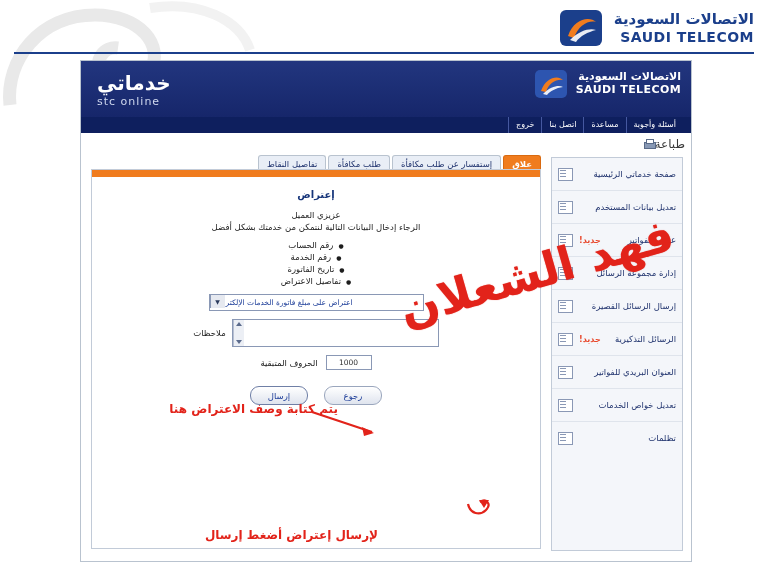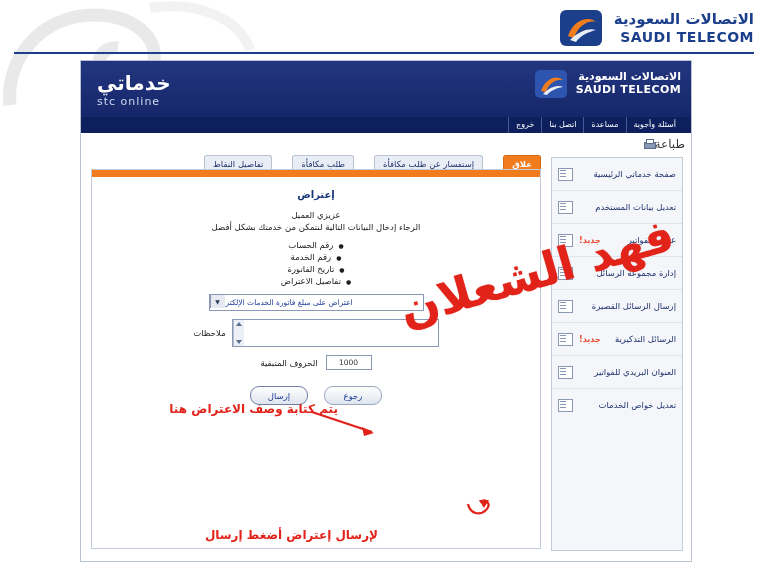--- a/index.html
+++ b/index.html
@@ -76,21 +76,21 @@
     width:13px;height:11px;flex:0 0 13px;border:1px solid #8a98b5;background:#fff;position:relative;
   }
   .side-item .ico:before{content:"";position:absolute;left:1px;top:1px;width:6px;height:1px;background:#8a98b5;box-shadow:0 3px 0 #8a98b5,0 6px 0 #8a98b5;}
   .side-item .lbl{flex:1;text-align:right;}
   .side-item .new{color:#e8462a;font-weight:bold;font-size:8px;}
 
   
   .tabs{position:absolute;right:150px;top:22px;display:flex;direction:rtl;gap:2px;}
   .tab{
     font-size:8.5px;color:#22356f;background:#e9eef6;border:1px solid #b9c3cf;
-    border-bottom:none;border-radius:3px 3px 0 0;padding:3px 8px 2px;white-space:nowrap;margin-left:18px;
+    border-bottom:none;border-radius:3px 3px 0 0;padding:3px 8px 2px;white-space:nowrap;
   }
   .tab.active{background:#f07c1e;color:#fff;border-color:#d96a10;font-weight:bold;}
 
   
   .card{
     position:absolute;right:150px;left:10px;top:36px;bottom:12px;
     border:1px solid #c2cbd8;background:#fff;
   }
   .card-top{height:7px;background:#f07c1e;}
   .card-inner{padding:8px 14px;direction:rtl;}
@@ -299,20 +299,24 @@
           <span class="ico"></span>
         </div>
         <div class="side-item">
           <span class="lbl">العنوان البريدي للفواتير</span>
           <span class="ico"></span>
         </div>
         <div class="side-item">
           <span class="lbl">تعديل خواص الخدمات</span>
           <span class="ico"></span>
         </div>
+        <div class="side-item">
+          <span class="lbl">تظلمات</span>
+          <span class="ico"></span>
+        </div>
       </div>
 
     </div>
   </div>
 
   <div class="wm">فهد الشعلان</div>
 
   <svg class="arrow-line" width="768" height="576">
 
     <path d="M312,412 L372,432" stroke="#e2231a" stroke-width="2.2" fill="none"></path>

